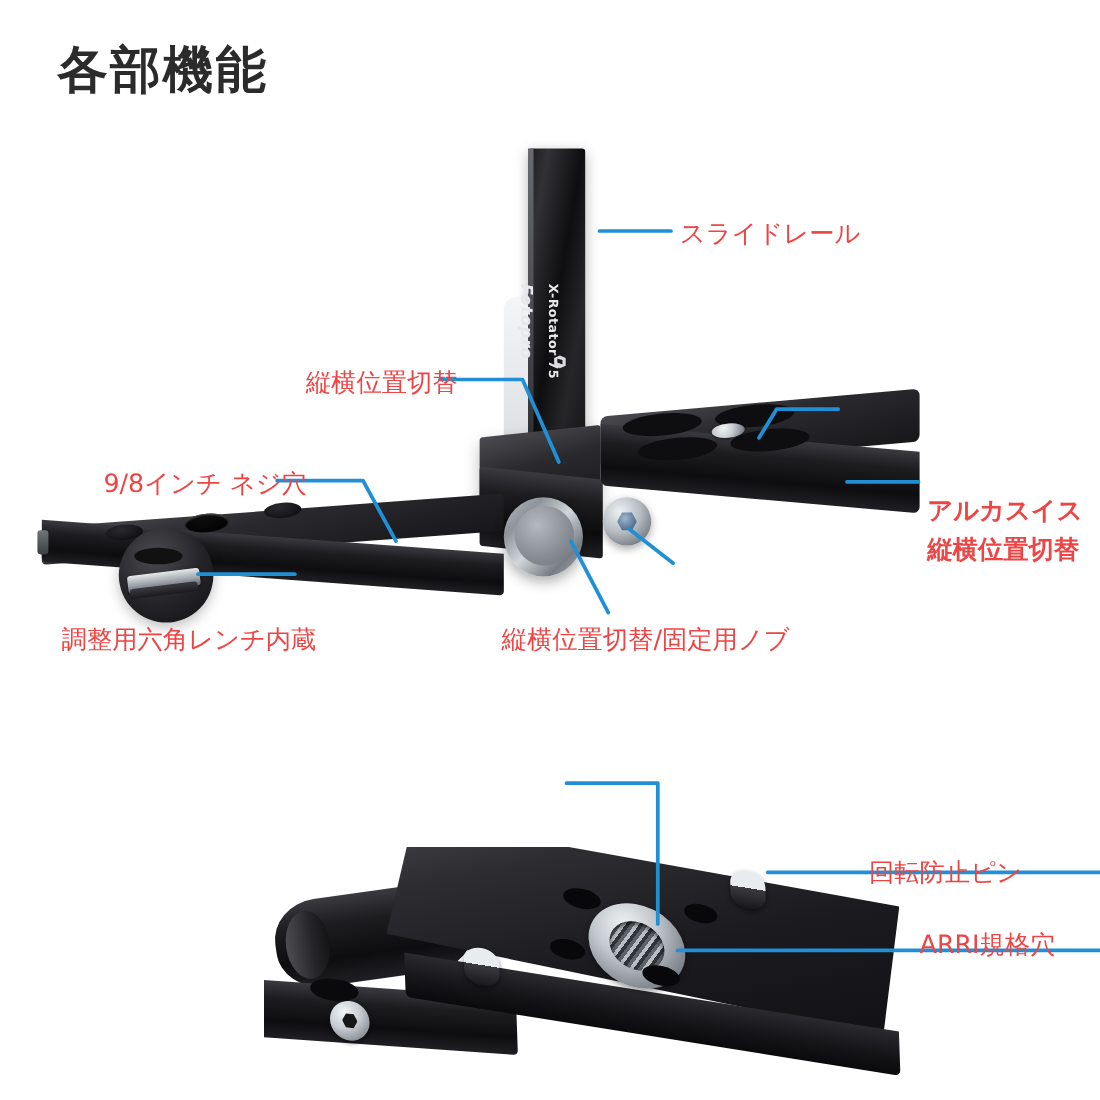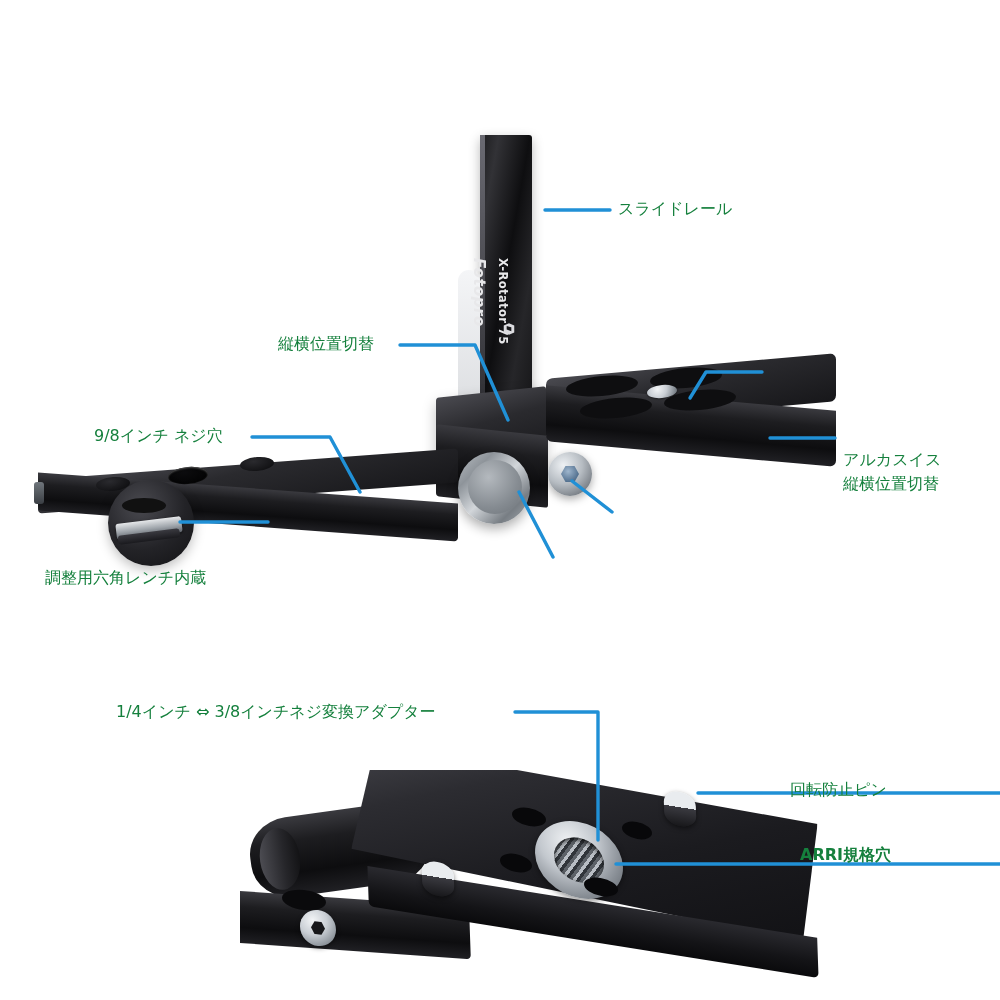--- a/index.html
+++ b/index.html
@@ -15,21 +15,21 @@
   .title {
     position: absolute; left: 52px; top: 38px;
     font-size: 46px; font-weight: 700; color: #2b2b2b;
     letter-spacing: 2px; line-height: 1.1;
     font-family: "DejaVu Sans", "Liberation Sans", sans-serif;
   }
 
   
   .label {
     position: absolute;
-    font-size: 16px; color: #15803d; line-height: 1.45;
+    font-size: 23px; color: #ef4444; line-height: 1.45;
     white-space: nowrap;
     font-family: "DejaVu Sans", "Liberation Sans", sans-serif;
   }
 
   
   #leaders { position: absolute; left: 0; top: 0; width: 1000px; height: 1000px; pointer-events: none; }
 
   
   .prod { position: absolute; }
 
@@ -46,20 +46,21 @@
     position: absolute; color: #e8e8ea;
     font-family: "DejaVu Sans", "Liberation Sans", sans-serif;
     white-space: nowrap;
   }
 </style>
 </head>
 <body>
 
 <div id="page">
 
+  <div class="title">各部機能</div>
 
   <div class="prod" style="left:230px; top:130px; width:620px; height:430px;">
 
     <div class="prod anod rounded-sm" style="left:250px; top:5px; width:52px; height:300px; box-shadow:0 4px 12px rgba(0,0,0,.28);"></div>
 
     <div class="prod" style="left:250px; top:5px; width:5px; height:300px; background:linear-gradient(180deg,#6a6a72,#2a2a2e);"></div>
 
     <div class="prod" style="left:228px; top:140px; width:22px; height:168px; background:linear-gradient(180deg,#f4f5f7,#d8dadd); border-radius:11px 11px 2px 2px;"></div>
 
     <div class="prod anod2 rounded-sm" style="left:216px; top:5px; width:36px; height:305px; z-index:-1;"></div>
@@ -193,30 +194,30 @@
 
       <path d="M616,864 L1000,864"></path>
     </g>
   </svg>
 
   <div class="label" style="left:618px; top:197px;">スライドレール</div>
 
   <div class="label" style="left:278px; top:332px;">縦横位置切替</div>
 
 
-  <div class="label" style="left:843px; top:448px; line-height:1.5;">
+  <div class="label" style="left:843px; top:448px; line-height:1.5;font-weight:bold;">
     <div>アルカスイス</div>
     <div>縦横位置切替</div>
   </div>
 
   <div class="label" style="left:94px; top:424px;">9/8インチ ネジ穴</div>
 
 
-  <div class="label" style="left:45px; top:566px;">調整用六角レンチ内蔵</div>
-
-
-  <div class="label" style="left:116px; top:700px;">1/4インチ ⇔ 3/8インチネジ変換アダプター</div>
+  <div class="label" style="left:56px; top:566px;">調整用六角レンチ内蔵</div>
+
+  <div class="label" style="left:456px; top:566px;">縦横位置切替/固定用ノブ</div>
+
 
   <div class="label" style="left:790px; top:778px;">回転防止ピン</div>
 
-  <div class="label" style="left:800px; top:843px;font-weight:bold;">ARRI規格穴</div>
+  <div class="label" style="left:836px; top:843px;">ARRI規格穴</div>
 
 </div>
 
 </body></html>

